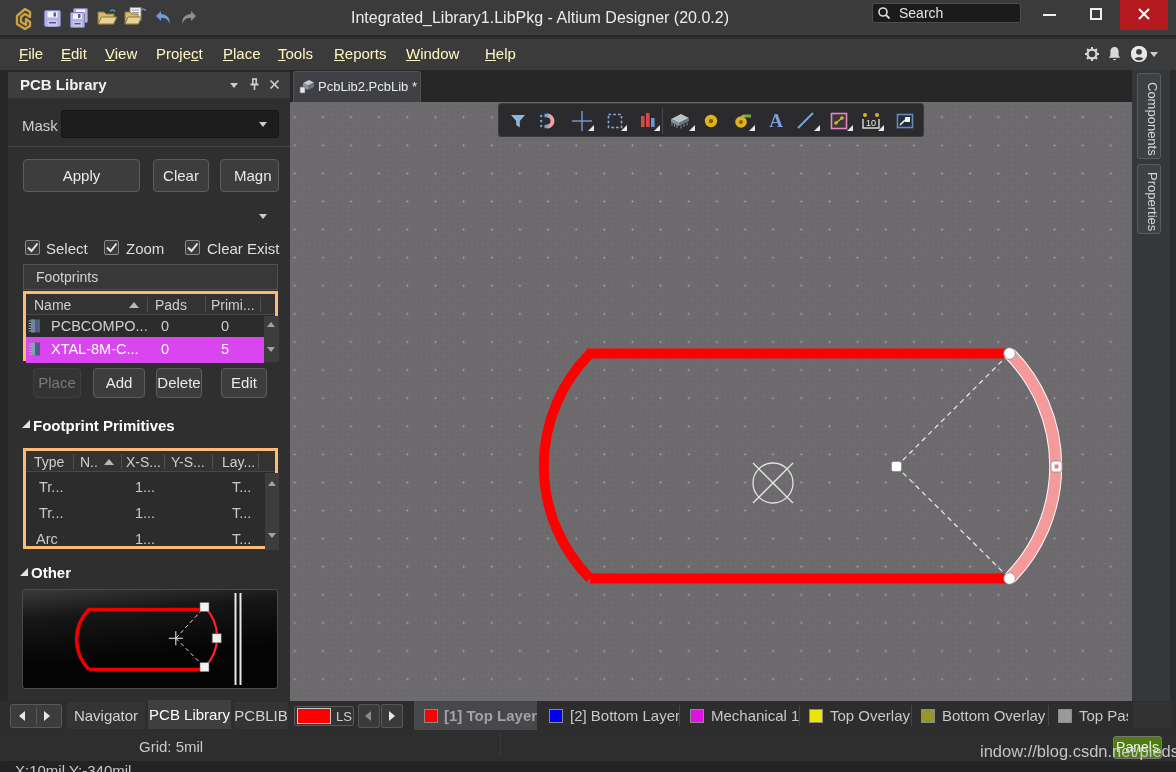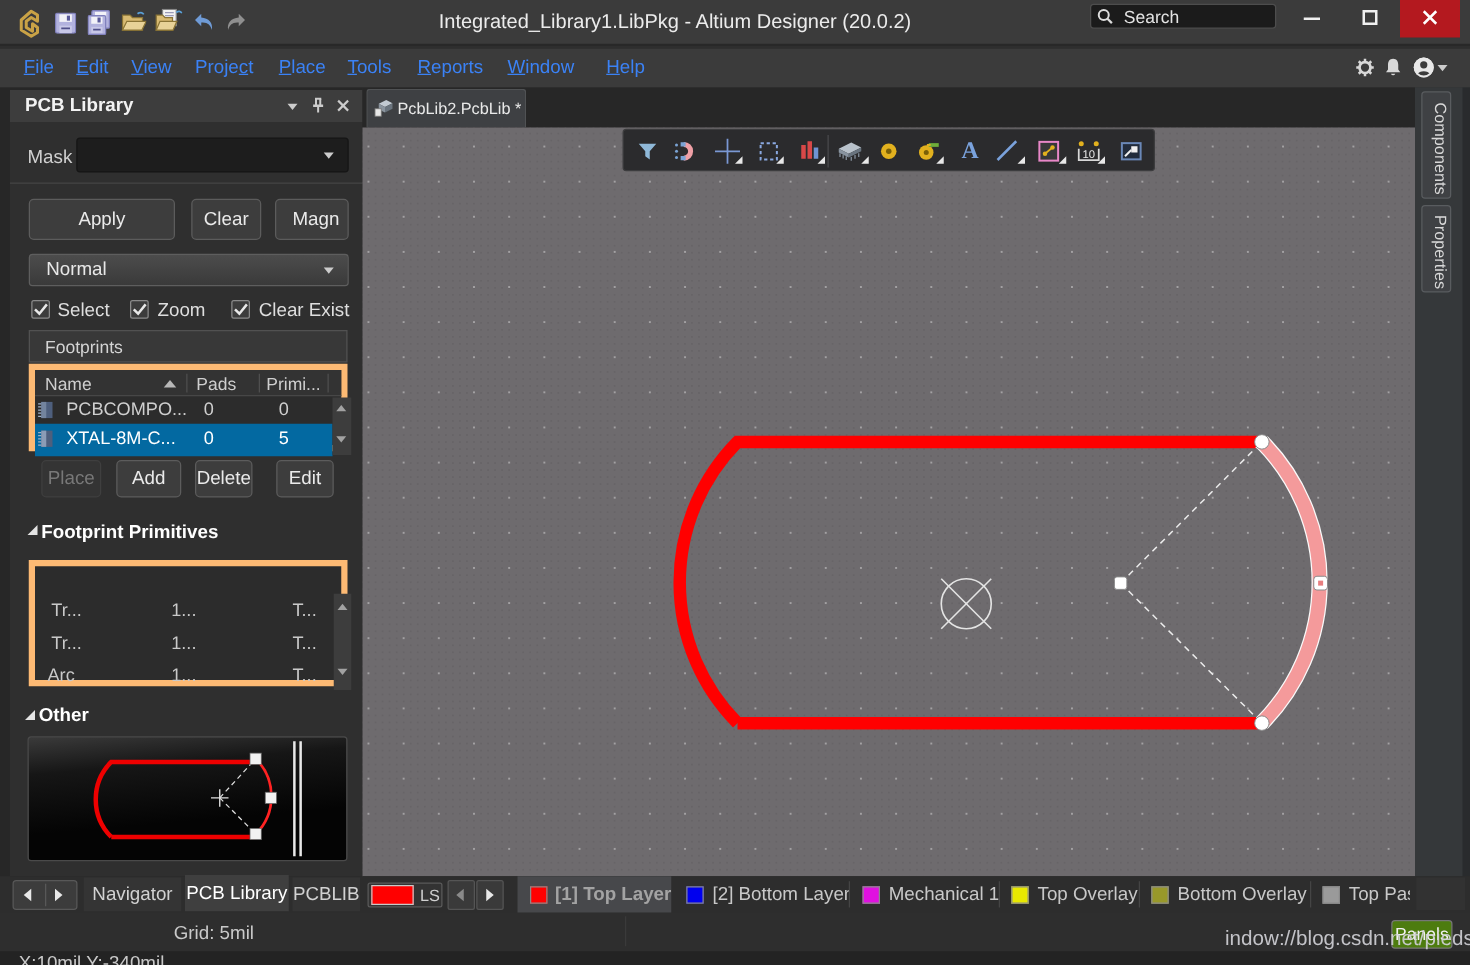--- a/index.html
+++ b/index.html
@@ -7,31 +7,31 @@
 #page{position:relative;width:1176px;height:772px;}
 
 #titlebar{left:0;top:0;width:1176px;height:37px;background:#3b3b3b;border-bottom:2px solid #282828;}
 #title{left:0;top:0;width:1080px;height:37px;text-align:center;line-height:35px;font-size:16px;color:#ececec;}
 #searchbox{left:872px;top:3px;width:149px;height:20px;background:#1b1b1b;border:1px solid #4d4d4d;border-radius:3px;color:#e4e4e4;font-size:14px;line-height:18px;padding-left:26px;}
 #btnmin{left:1043px;top:14px;width:13px;height:2px;background:#f0f0f0;}
 #btnmax{left:1090px;top:8px;width:12px;height:12px;border:2px solid #f0f0f0;}
 #btnclose{left:1120px;top:0;width:48px;height:30px;background:#b4191f;}
 
 #menubar{left:0;top:39px;width:1176px;height:31px;background:#3b3b3b;}
-.menu{position:absolute;top:45px;font-size:15px;color:#3b82f6;}
+.menu{position:absolute;top:45px;font-size:15px;color:#fef9c3;}
 
 #lpanel{left:0;top:70px;width:290px;height:631px;background:#272727;}
 #lphead{left:8px;top:2px;width:282px;height:26px;background:#3d3d3d;color:#f2f2f2;font-weight:bold;font-size:15px;line-height:26px;padding-left:12px;}
 #lpbody{left:8px;top:28px;width:282px;height:603px;background:#2f2f2f;}
 .btn{position:absolute;background:#3d3d3d;border:1px solid #5c5c5c;border-radius:4px;color:#eaeaea;font-size:15px;text-align:center;}
 .combo{position:absolute;border-radius:3px;}
 .carets{width:0;height:0;border-left:4px solid transparent;border-right:4px solid transparent;border-top:5px solid #cccccc;position:absolute;}
 .cb{position:absolute;width:15px;height:15px;background:#3c3c3c;border:1px solid #8a8a8a;border-radius:2px;}
 .cblabel{position:absolute;font-size:15px;color:#dedede;}
-.tbl{position:absolute;background:#2c2c2c;border:5px solid #fdba74;}
+.tbl{position:absolute;background:#2c2c2c;border:3px solid #fdba74;}
 .thead{position:absolute;left:0;top:0;right:0;height:21px;background:#333333;border-bottom:1px solid #474747;color:#cfcfcf;font-size:14px;}
 .tsep{position:absolute;top:3px;width:1px;height:15px;background:#4f4f4f;}
 .sortup{width:0;height:0;border-left:5px solid transparent;border-right:5px solid transparent;border-bottom:6px solid #b8b8b8;position:absolute;}
 .sarrowup{width:0;height:0;border-left:4px solid transparent;border-right:4px solid transparent;border-bottom:5px solid #a2a2a2;position:absolute;}
 .sarrowdn{width:0;height:0;border-left:4px solid transparent;border-right:4px solid transparent;border-top:5px solid #a2a2a2;position:absolute;}
 .secmark{width:0;height:0;border-left:8px solid transparent;border-bottom:8px solid #e4e4e4;position:absolute;}
 .sechead{position:absolute;font-size:15px;font-weight:bold;color:#ffffff;}
 .fpicon{position:absolute;width:14px;height:14px;}
 
 #tabbar{left:290px;top:70px;width:842px;height:32px;background:#272727;}
@@ -161,21 +161,20 @@
           <line x1="9.5" y1="1.5" x2="1.5" y2="9.5"></line>
         </g>
       </svg>
     <div class="abs" style="left:22px;top:47px;font-size:15px;color:#d0d0d0;">Mask</div>
     <div class="combo" style="left:61px;top:40px;width:218px;height:28px;background:#1d1d1d;border:1px solid #151515;"></div>
     <div class="carets" style="left:259px;top:52px"></div>
     <div class="abs" style="left:8px;top:76px;width:282px;height:1px;background:#454545;"></div>
     <div class="btn" style="left:23px;top:89px;width:117px;height:33px;line-height:31px;">Apply</div>
     <div class="btn" style="left:153px;top:89px;width:56px;height:33px;line-height:31px;">Clear</div>
     <div class="btn" style="left:220px;top:89px;width:59px;height:33px;line-height:31px;overflow:hidden;text-align:left;padding-left:13px;">Magn</div>
-    <div class="combo" style="left:23px;top:133px;width:256px;height:26px;background:linear-gradient(#4c4c4c,#3a3a3a);border:1px solid #5e5e5e;color:#e8e8e8;font-size:15px;line-height:24px;padding-left:13px;">Normal</div>
     <div class="carets" style="left:259px;top:144px"></div>
     <div class="cb" style="left:25px;top:170px"></div>
     <svg class="abs" style="left:27px;top:172px" width="12" height="11">
         <polyline points="1,5.5 4.5,9 10.5,1.5" fill="none" stroke="#e8e8e8" stroke-width="2"></polyline>
       </svg>
     <div class="cblabel" style="left:46px;top:170px;">Select</div>
     <div class="cb" style="left:104px;top:170px"></div>
     <svg class="abs" style="left:106px;top:172px" width="12" height="11">
         <polyline points="1,5.5 4.5,9 10.5,1.5" fill="none" stroke="#e8e8e8" stroke-width="2"></polyline>
       </svg>
@@ -205,21 +204,21 @@
               <line x1="0.5" y1="4.5" x2="3" y2="4.5"></line>
               <line x1="0.5" y1="7" x2="3" y2="7"></line>
               <line x1="0.5" y1="9.5" x2="3" y2="9.5"></line>
               <line x1="0.5" y1="12" x2="3" y2="12"></line>
             </g>
           </svg>
         <span style="position:absolute;left:25px;top:2px;">PCBCOMPO...</span>
           <span style="position:absolute;left:135px;top:2px;">0</span>
           <span style="position:absolute;left:195px;top:2px;">0</span>
       </div>
-      <div class="abs" style="left:0px;top:43px;width:238px;height:26px;background:#0369a1;color:#ffffff;font-size:14.5px;">
+      <div class="abs" style="left:0px;top:43px;width:238px;height:26px;background:#d946ef;color:#ffffff;font-size:14.5px;">
         <svg class="fpicon" style="left:2px;top:5px" viewBox="0 0 14 14">
             <rect x="3" y="0.5" width="9" height="13" fill="#4e5f7d"></rect>
             <rect x="3" y="0.5" width="4" height="13" fill="#8b9cb6"></rect>
             <g stroke="#9fb0c8" stroke-width="1">
               <line x1="0.5" y1="2" x2="3" y2="2"></line>
               <line x1="0.5" y1="4.5" x2="3" y2="4.5"></line>
               <line x1="0.5" y1="7" x2="3" y2="7"></line>
               <line x1="0.5" y1="9.5" x2="3" y2="9.5"></line>
               <line x1="0.5" y1="12" x2="3" y2="12"></line>
             </g>
@@ -233,20 +232,33 @@
           <div class="sarrowdn" style="left:3px;top:31px"></div>
       </div>
     </div>
     <div class="btn" style="left:33px;top:298px;width:48px;height:30px;line-height:28px;background:#343434;border-color:#3f3f3f;color:#787878;">Place</div>
     <div class="btn" style="left:93px;top:298px;width:52px;height:30px;line-height:28px;">Add</div>
     <div class="btn" style="left:156px;top:298px;width:46px;height:30px;line-height:28px;">Delete</div>
     <div class="btn" style="left:221px;top:298px;width:46px;height:30px;line-height:28px;">Edit</div>
     <div class="secmark" style="left:22px;top:350px"></div>
     <div class="sechead" style="left:33px;top:347px;">Footprint Primitives</div>
     <div class="tbl" style="left:23px;top:378px;width:255px;height:101px;">
+      <div class="thead">
+          <span style="position:absolute;left:8px;top:3px;">Type</span>
+          <span style="position:absolute;left:54px;top:3px;">N..</span>
+          <span style="position:absolute;left:100px;top:3px;">X-S...</span>
+          <span style="position:absolute;left:145px;top:3px;">Y-S...</span>
+          <span style="position:absolute;left:196px;top:3px;">Lay...</span>
+        <div class="sortup" style="left:78px;top:8px"></div>
+        <div class="tsep" style="left:47px"></div>
+          <div class="tsep" style="left:95px"></div>
+          <div class="tsep" style="left:138px"></div>
+          <div class="tsep" style="left:186px"></div>
+          <div class="tsep" style="left:232px"></div>
+      </div>
       <div class="abs" style="left:0;top:22px;width:239px;height:78px;color:#c9c9c9;font-size:14.5px;">
         <span style="position:absolute;left:13px;top:6px;">Tr...</span>
           <span style="position:absolute;left:109px;top:6px;">1...</span>
           <span style="position:absolute;left:206px;top:6px;">T...</span>
         <span style="position:absolute;left:13px;top:32px;">Tr...</span>
           <span style="position:absolute;left:109px;top:32px;">1...</span>
           <span style="position:absolute;left:206px;top:32px;">T...</span>
         <span style="position:absolute;left:10px;top:58px;">Arc</span>
           <span style="position:absolute;left:109px;top:58px;">1...</span>
           <span style="position:absolute;left:206px;top:58px;">T...</span>

